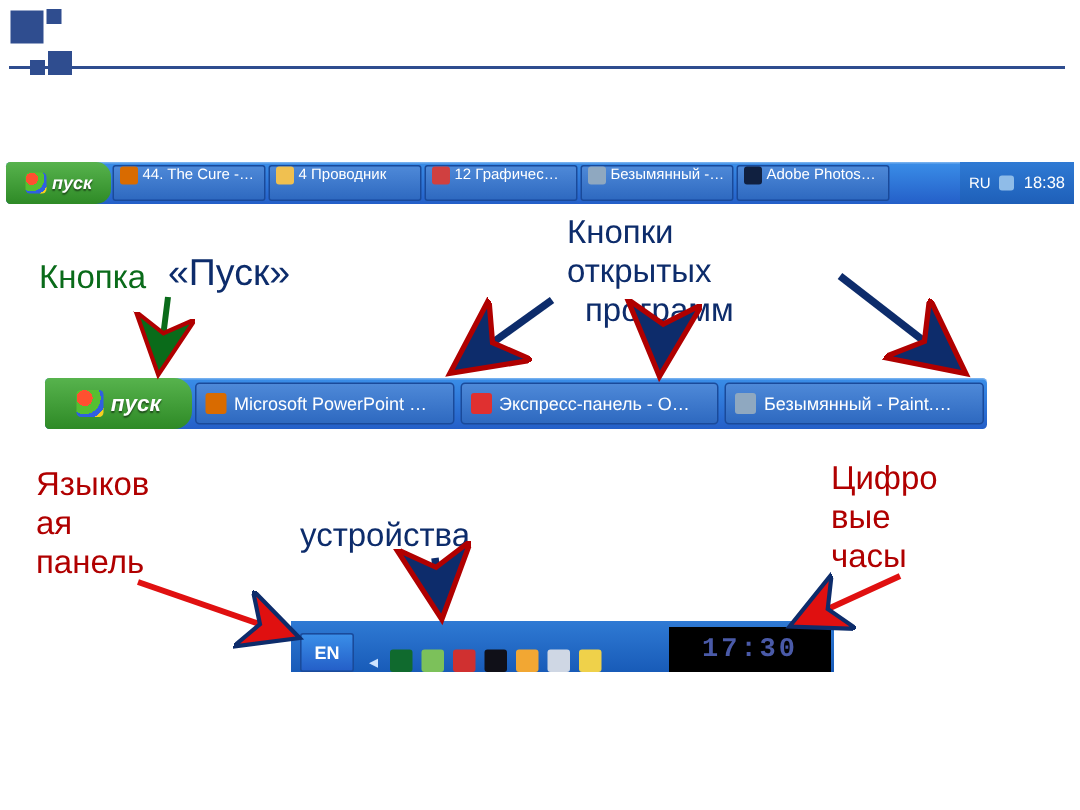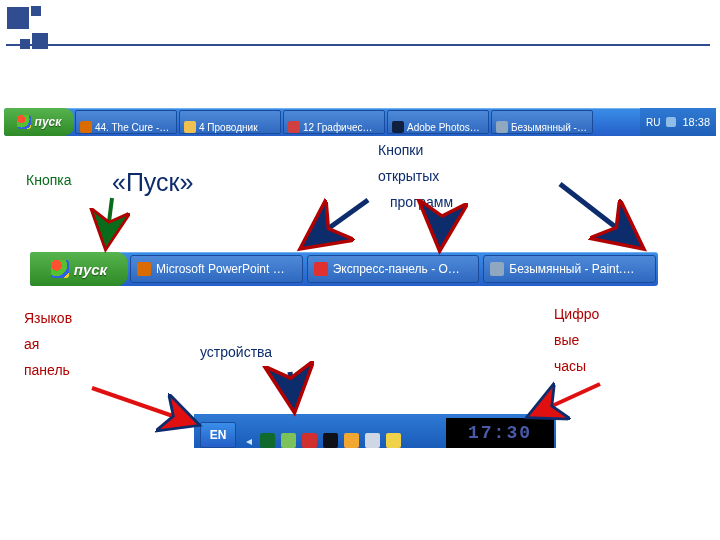--- a/index.html
+++ b/index.html
@@ -3,25 +3,25 @@
 <meta charset="utf-8">
 <style>
   html,body{margin:0;padding:0;width:720px;height:540px;font-family:Arial,sans-serif;background:#fff;overflow:hidden}
   .stage{position:relative;width:720px;height:540px}
   .decor{position:absolute;left:6px;top:6px}
   .decor span{display:inline-block;background:#2f4d8f;margin:1px}
   .title{position:absolute;top:48px;left:0;width:720px;text-align:center;font-family:"Monotype Corsiva","Brush Script MT",cursive;font-size:46px;font-style:italic;font-weight:bold;color:#b00000}
   
   .tb{position:absolute;left:4px;top:108px;width:712px;height:28px;background:linear-gradient(#3a8ee8,#245fc8);border-radius:3px;display:flex;align-items:center;font-size:10px;color:#fff;font-family:Tahoma,Arial,sans-serif;box-shadow:inset 0 1px 0 rgba(255,255,255,.3)}
   .tb .start{background:linear-gradient(#57b34d,#2e8a26);height:28px;width:70px;border-radius:3px 10px 10px 3px;display:flex;align-items:center;justify-content:center;font-weight:bold;font-style:italic;font-size:12px;text-shadow:0 1px 1px rgba(0,0,0,.5)}
-  .tb .task{height:22px;margin:0 1px;background:linear-gradient(#4e89d8,#2e69c0);border:1px solid #1a4a9a;border-radius:2px;display:flex;align-items:flex-end;padding:0 4px;min-width:0}
+  .tb .task{height:22px;margin:0 1px;background:linear-gradient(#4e89d8,#2e69c0);border:1px solid #1a4a9a;border-radius:2px;display:flex;align-items:flex-start;padding:0 4px;min-width:0}
   .tb .task .ti{width:12px;height:12px;background:#ffb030;border-radius:2px;margin-right:3px;flex:0 0 auto}
   .tb .tray{margin-left:auto;height:28px;background:linear-gradient(#2f7ad4,#1e5fb8);display:flex;align-items:center;padding:0 6px}
   
-  .lbl{position:absolute;font-size:14px;line-height:1.15}
+  .lbl{position:absolute;font-size:22px;line-height:1.15}
   .dark{color:#0d2c6b}
   .green{color:#0a6b1a}
   .red{color:#b00000}
   
   .tb2{position:absolute;left:30px;top:252px;width:628px;height:34px;background:linear-gradient(#3a8ee8,#245fc8);border-radius:3px;display:flex;align-items:center;font-family:Tahoma,Arial,sans-serif;font-size:12px;color:#fff;box-shadow:inset 0 1px 0 rgba(255,255,255,.3)}
   .tb2 .start{background:linear-gradient(#57b34d,#2e8a26);height:34px;width:98px;border-radius:3px 12px 12px 3px;display:flex;align-items:center;justify-content:center;font-weight:bold;font-style:italic;font-size:15px;text-shadow:0 1px 1px rgba(0,0,0,.5)}
   .tb2 .task{height:26px;margin:0 2px;background:linear-gradient(#4e89d8,#2e69c0);border:1px solid #1a4a9a;border-radius:3px;display:flex;align-items:center;padding:0 6px;flex:1;min-width:0}
   .tb2 .task .ti{width:14px;height:14px;margin-right:5px;flex:0 0 auto;border-radius:2px}
   
   .tb3{position:absolute;left:194px;top:414px;width:362px;height:34px;background:linear-gradient(#2f7ad4,#185bb8);display:flex;align-items:flex-end;font-family:Tahoma,Arial,sans-serif;font-size:12px;color:#fff}
@@ -53,26 +53,26 @@
       </div>
     <div class="task" style="width:92px">
         <span class="ti" style="background:#f0c050"></span>
         <span>4 Проводник</span>
       </div>
     <div class="task" style="width:92px">
         <span class="ti" style="background:#d04040"></span>
         <span>12 Графичес…</span>
       </div>
     <div class="task" style="width:92px">
+        <span class="ti" style="background:#8fa8c0"></span>
+        <span>Безымянный -…</span>
+      </div>
+    <div class="task" style="width:92px">
         <span class="ti" style="background:#102040"></span>
         <span>Adobe Photos…</span>
-      </div>
-    <div class="task" style="width:92px">
-        <span class="ti" style="background:#8fa8c0"></span>
-        <span>Безымянный -…</span>
       </div>
     <div class="tray">
       <span style="font-size:10px;margin-right:6px">RU</span>
       <span style="width:10px;height:10px;background:#8fbce8;border-radius:2px;margin-right:6px"></span>
       <span style="font-size:11px">18:38</span>
     </div>
   </div>
 
   <div class="lbl green" style="left:26px;top:172px">Кнопка</div>
   <div class="lbl dark" style="left:112px;top:168px;font-size:25px">«Пуск»</div>

